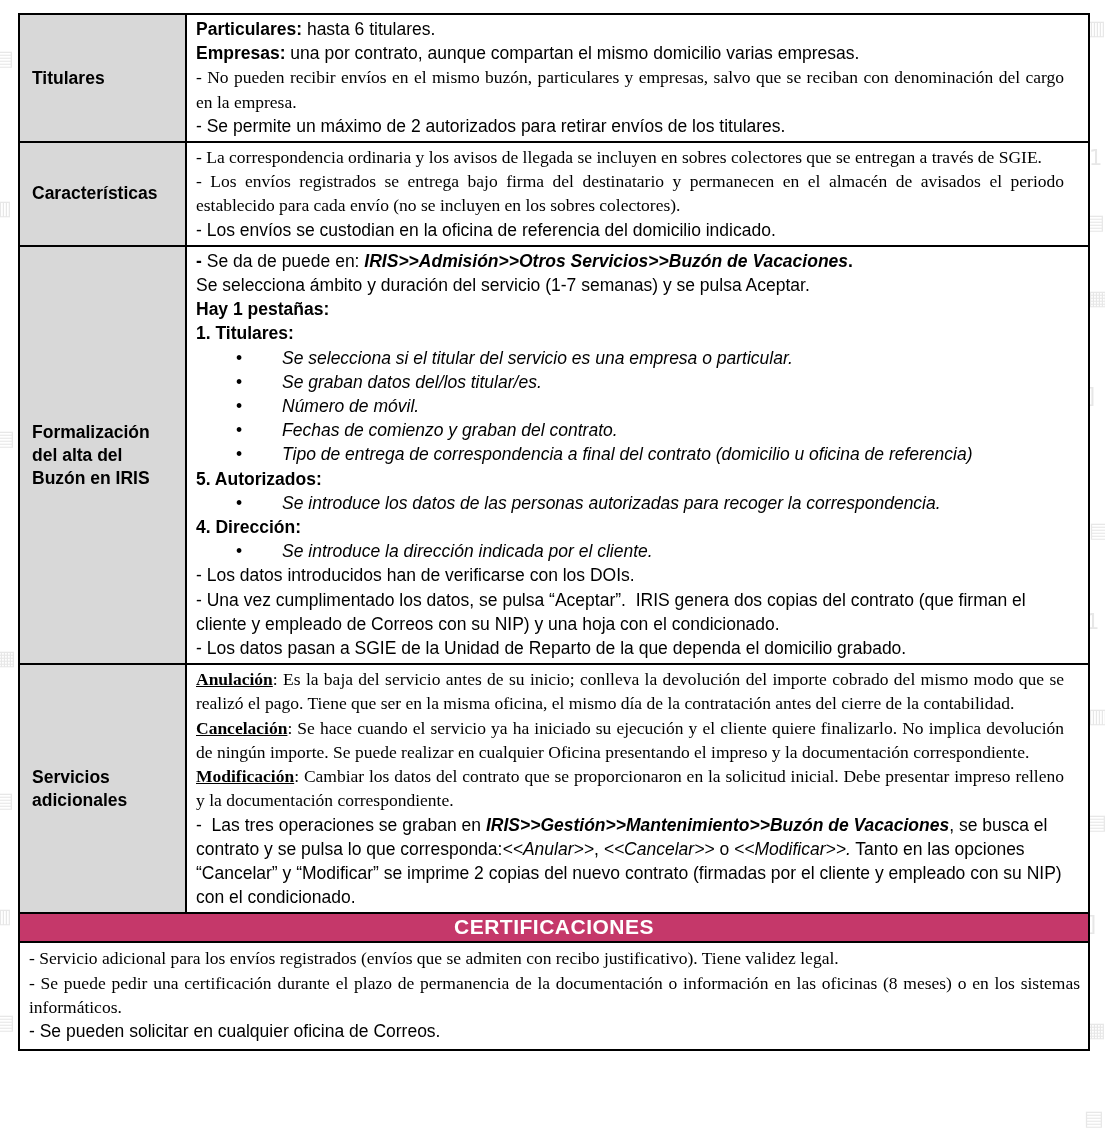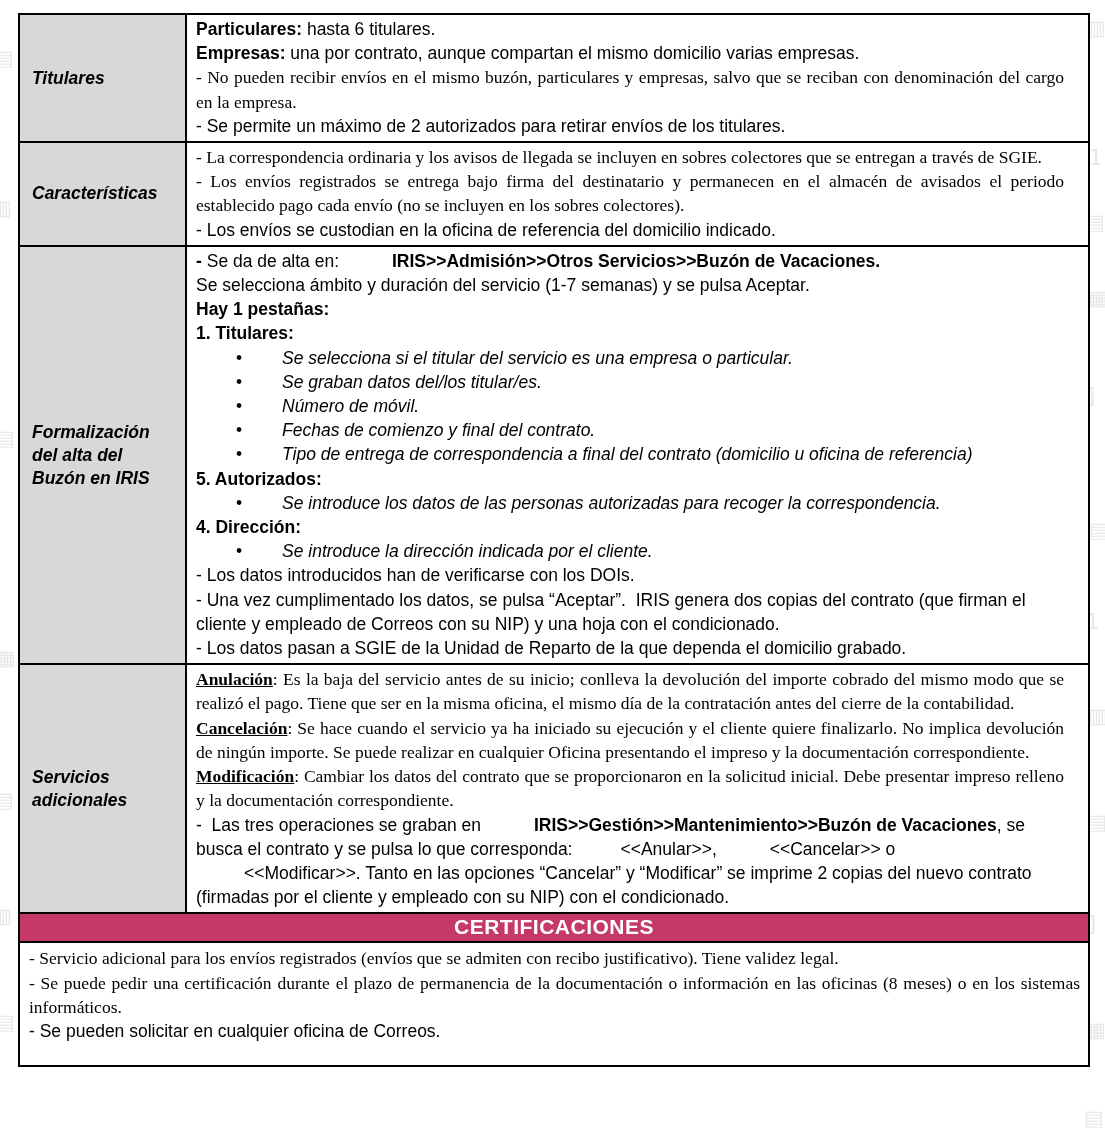--- a/index.html
+++ b/index.html
@@ -14,45 +14,45 @@
   }
   table.doc{
     position:absolute;left:18px;top:13px;width:1072px;z-index:2;
     border-collapse:collapse;table-layout:fixed;background:#ffffff;
   }
   td{border:2px solid #000;}
   .label-cell{
     background:var(--label-bg,#d8d8d8);
     vertical-align:middle;
     padding:4px 6px 4px 12px;
-    font-weight:bold;font-size:17.5px;line-height:23px;font-style:italic;
+    font-weight:bold;font-size:17.5px;line-height:23px;
   }
   .content-cell{
     vertical-align:top;
     padding:2px 24px 3px 9px;
     font-size:17.5px;line-height:24.2px;
   }
   .para{white-space:pre-wrap;}
   .justify{text-align:justify;font-family:Liberation Serif, serif;}
   .b{font-weight:bold;}
-  .i{margin-left:48px;}
+  .i{font-style:italic;}
   .u{text-decoration:underline;}
   .bullet{display:flex;padding-left:40px;}
   .dot{flex:0 0 46px;width:46px;}
   .btext{white-space:pre-wrap;font-style:italic;}
   .banner-cell{
     background:var(--banner-bg,#c5386a);
     text-align:center;padding:0 0 2px 0;
   }
   .banner-text{
     color:var(--banner-fg,#ffffff);
     font-weight:bold;font-size:21px;letter-spacing:0.5px;line-height:25px;
   }
   .footer-cell{
-    padding:3px 8px 22px 9px;
+    padding:3px 8px 6px 9px;
     font-size:17.5px;line-height:24.2px;
   }
 </style>
 </head>
 <body>
 
 <div id="wm-layer">
     <span class="wm" style="left: 1086px; top: 16px;">▥</span>
     <span class="wm" style="left: 1089px; top: 146px;">1</span>
     <span class="wm" style="left: 1085px; top: 210px;">▤</span>
@@ -87,46 +87,46 @@
           <div class="para"><span class="b ">Particulares:</span><span class=""> hasta 6 titulares.</span></div>
           <div class="para"><span class="b ">Empresas:</span><span class=""> una por contrato, aunque compartan el mismo domicilio varias empresas.</span></div>
           <div class="para justify"><span class="">- No pueden recibir envíos en el mismo buzón, particulares y empresas, salvo que se reciban con denominación del cargo en la empresa.</span></div>
           <div class="para"><span class="">- Se permite un máximo de 2 autorizados para retirar envíos de los titulares.</span></div>
         </td>
       </tr>
       <tr>
         <td class="label-cell">Características</td>
         <td class="content-cell">
           <div class="para justify"><span class="">- La correspondencia ordinaria y los avisos de llegada se incluyen en sobres colectores que se entregan a través de SGIE.</span></div>
-          <div class="para justify"><span class="">- Los envíos registrados se entrega bajo firma del destinatario y permanecen en el almacén de avisados el periodo establecido pago cada envío (no se incluyen en los sobres colectores).</span></div>
+          <div class="para justify"><span class="">- Los envíos registrados se entrega bajo firma del destinatario y permanecen en el almacén de avisados el periodo establecido para cada envío (no se incluyen en los sobres colectores).</span></div>
           <div class="para"><span class="">- Los envíos se custodian en la oficina de referencia del domicilio indicado.</span></div>
         </td>
       </tr>
       <tr>
         <td class="label-cell">Formalización del alta del Buzón en IRIS</td>
         <td class="content-cell">
-          <div class="para"><span class="b ">- </span><span class="">Se da de alta en: </span><span class="b i ">IRIS&gt;&gt;Admisión&gt;&gt;Otros Servicios&gt;&gt;Buzón de Vacaciones</span><span class="b ">.</span></div>
+          <div class="para"><span class="b ">- </span><span class="">Se da de puede en: </span><span class="b i ">IRIS&gt;&gt;Admisión&gt;&gt;Otros Servicios&gt;&gt;Buzón de Vacaciones</span><span class="b ">.</span></div>
           <div class="para"><span class="">Se selecciona ámbito y duración del servicio (1-7 semanas) y se pulsa Aceptar.</span></div>
           <div class="para"><span class="b ">Hay 1 pestañas:</span></div>
           <div class="para"><span class="b ">1. Titulares:</span></div>
           <div class="bullet">
             <span class="dot">•</span>
             <span class="btext"><span class="">Se selecciona si el titular del servicio es una empresa o particular.</span></span>
           </div>
           <div class="bullet">
             <span class="dot">•</span>
             <span class="btext"><span class="">Se graban datos del/los titular/es.</span></span>
           </div>
           <div class="bullet">
             <span class="dot">•</span>
             <span class="btext"><span class="">Número de móvil.</span></span>
           </div>
           <div class="bullet">
             <span class="dot">•</span>
-            <span class="btext"><span class="">Fechas de comienzo y final del contrato.</span></span>
+            <span class="btext"><span class="">Fechas de comienzo y graban del contrato.</span></span>
           </div>
           <div class="bullet">
             <span class="dot">•</span>
             <span class="btext"><span class="">Tipo de entrega de correspondencia a final del contrato (domicilio u oficina de referencia)</span></span>
           </div>
           <div class="para"><span class="b ">5. Autorizados:</span></div>
           <div class="bullet">
             <span class="dot">•</span>
             <span class="btext"><span class="">Se introduce los datos de las personas autorizadas para recoger la correspondencia.</span></span>
           </div>

